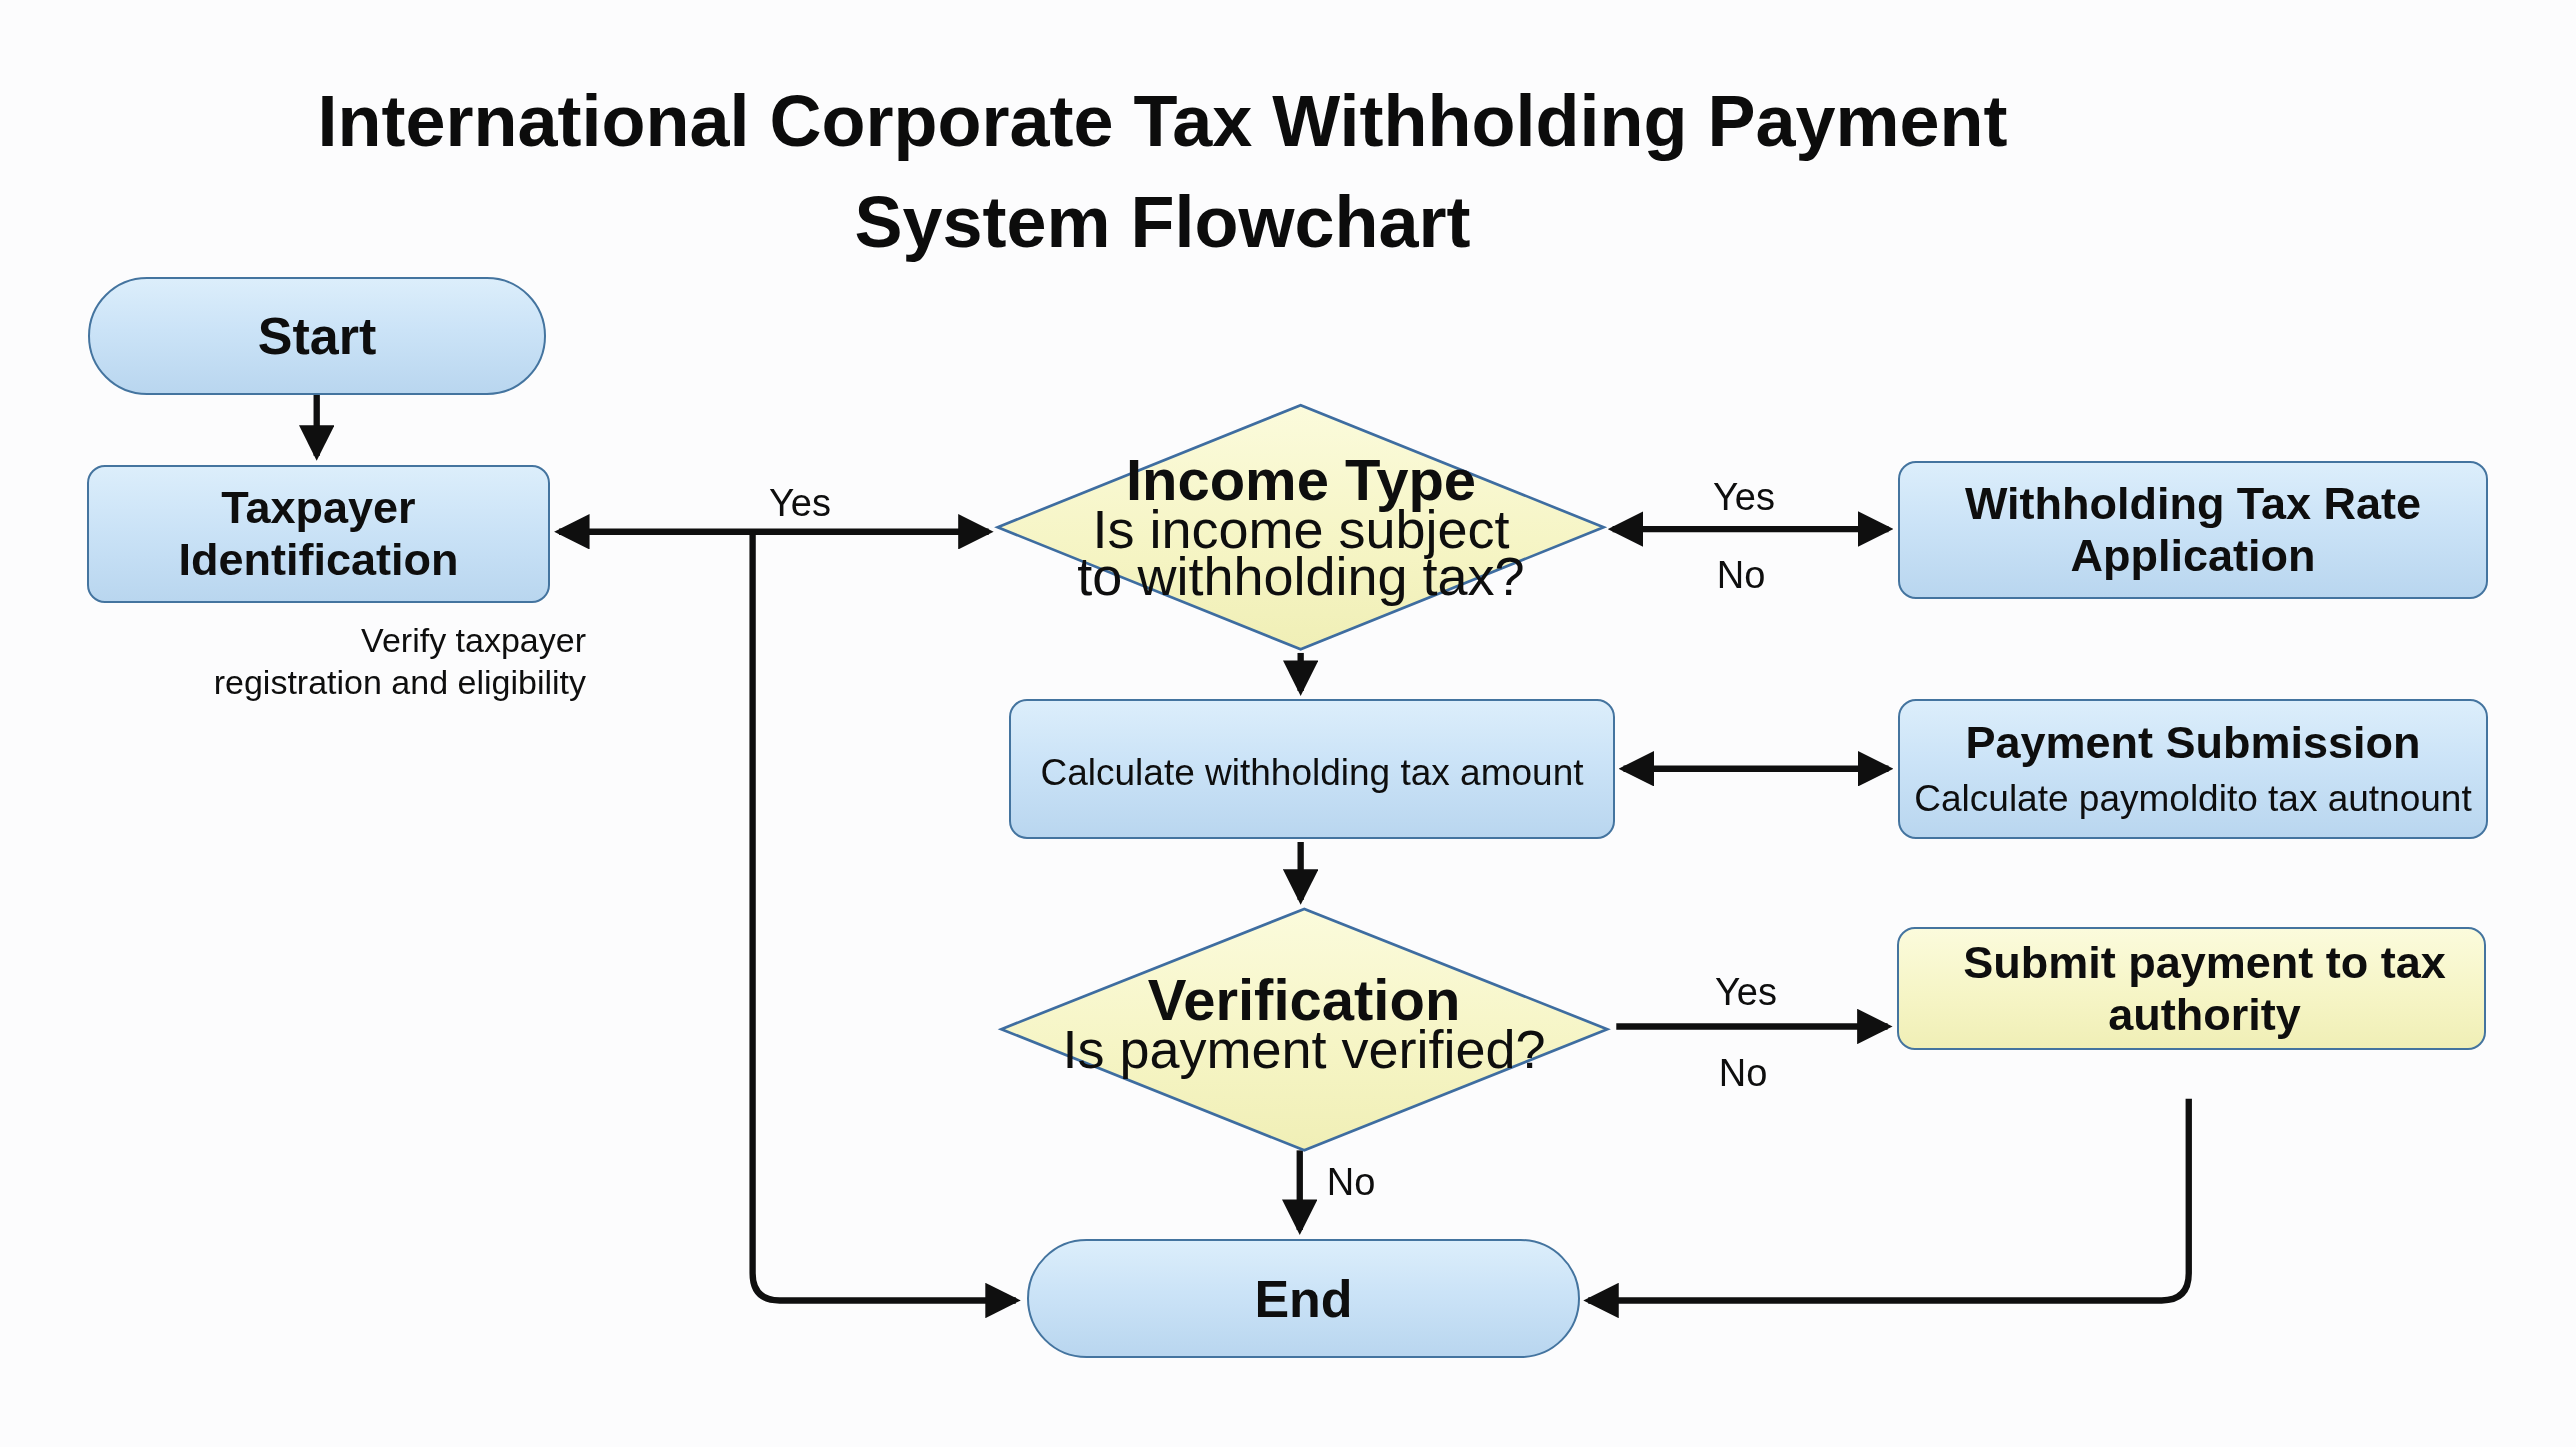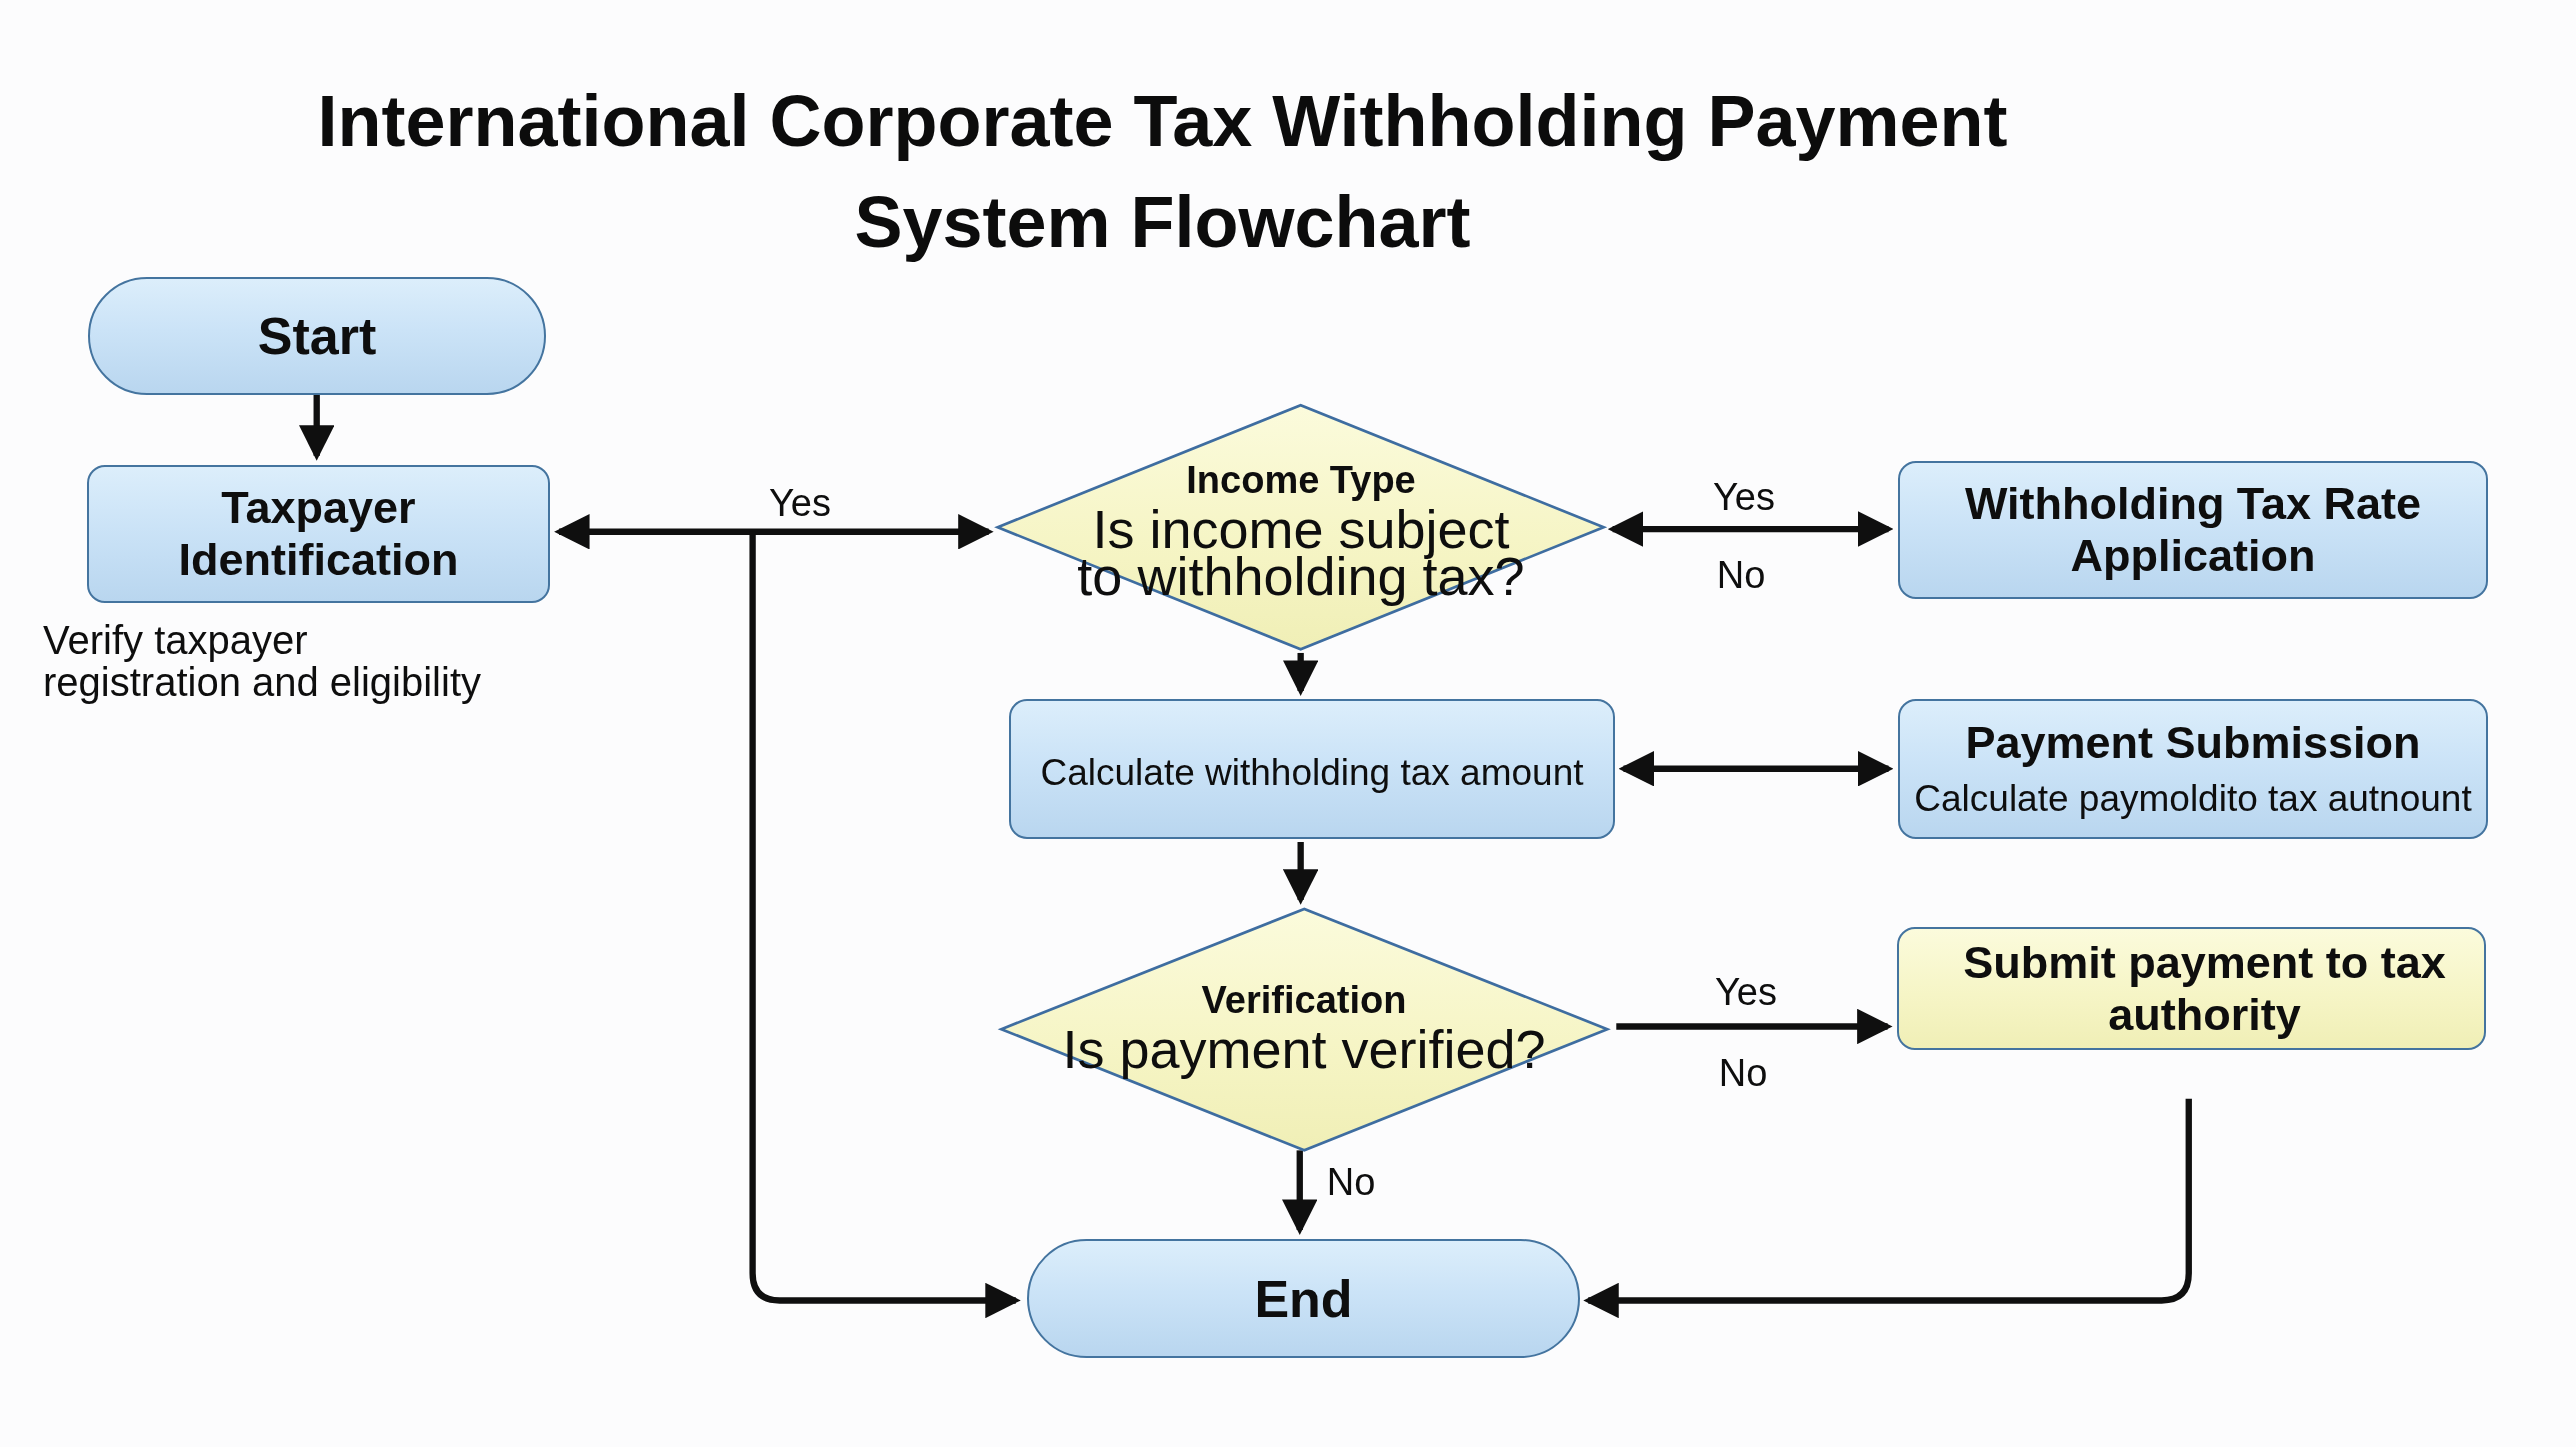--- a/index.html
+++ b/index.html
@@ -24,23 +24,23 @@
   }
   .yellowbox{
     background:linear-gradient(180deg,#fbfbdc 0%,#f6f5c6 55%,#f0efb6 100%);
     border:2.7px solid #44749f;border-radius:18px;
   }
   .pill{border-radius:65px;}
   .ttl{font-weight:bold;font-size:45px;line-height:52px;}
   .big{font-weight:bold;font-size:52px;line-height:58px;}
   .sub{font-size:37px;line-height:45px;margin-top:7.2px;}
   .dtext{position:absolute;display:flex;flex-direction:column;align-items:center;justify-content:center;text-align:center;}
-  .dtitle{font-weight:bold;font-size:38px;line-height:52px;}
+  .dtitle{font-weight:bold;font-size:58px;line-height:52px;}
   .dq{font-size:54px;line-height:47px;}
-  .note{position:absolute;text-align:left;font-size:40px;line-height:42px;}
+  .note{position:absolute;text-align:right;font-size:34px;line-height:42px;}
   .noteSmall{position:absolute;text-align:center;font-size:32px;line-height:39px;}
   .elabel{position:absolute;transform:translate(-50%,-50%);font-size:38px;}
 </style>
 </head>
 <body>
 
 <div class="canvas">
 
   <div class="page-title">
     <div>International Corporate Tax Withholding Payment</div>

